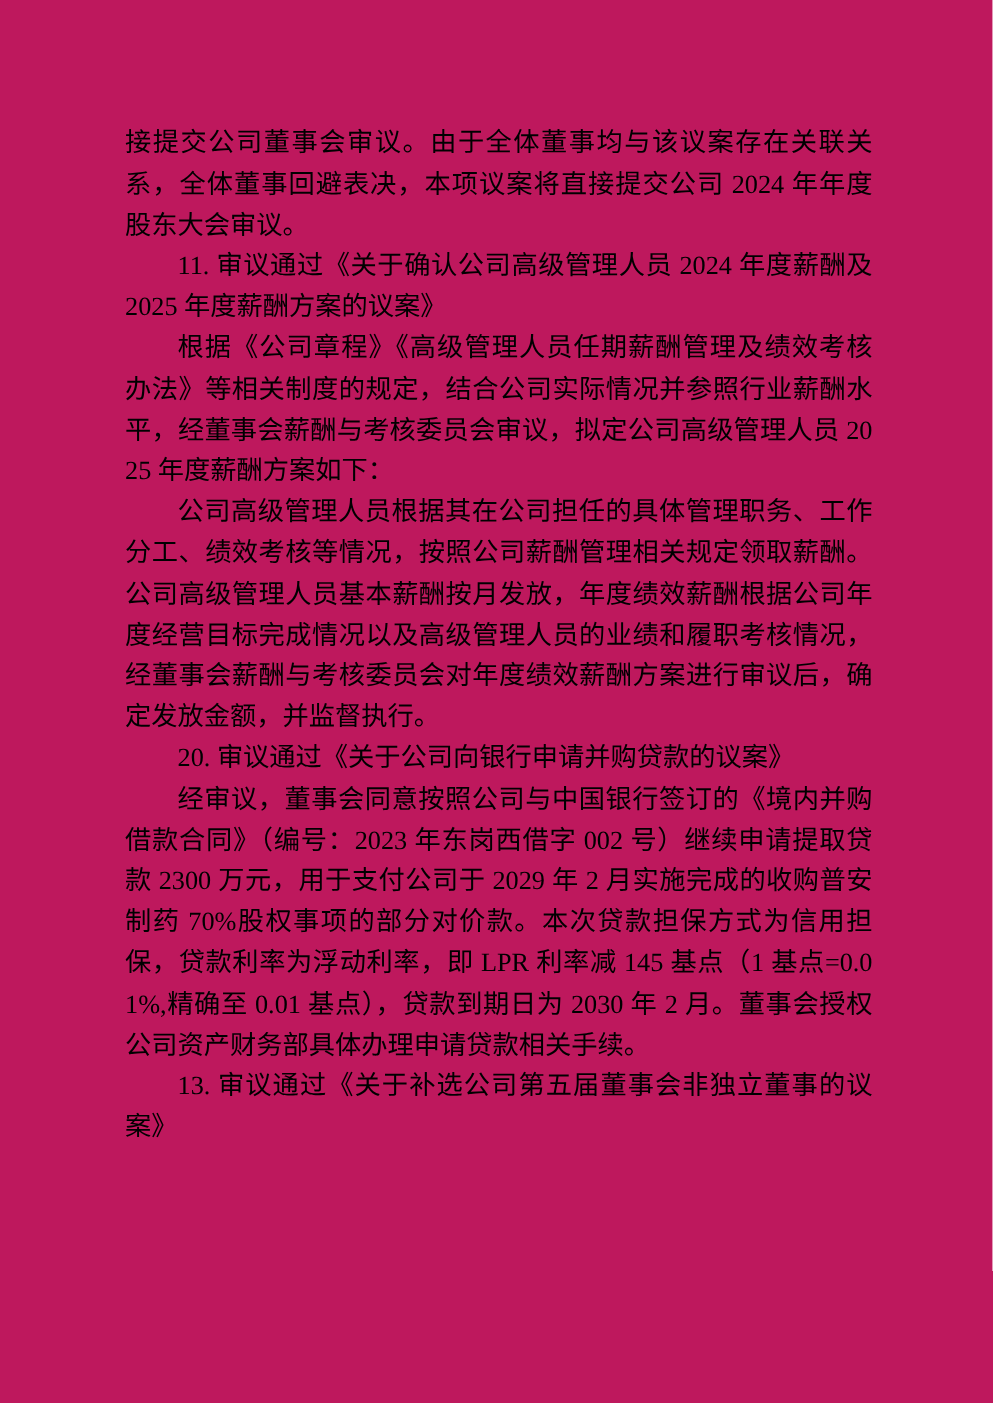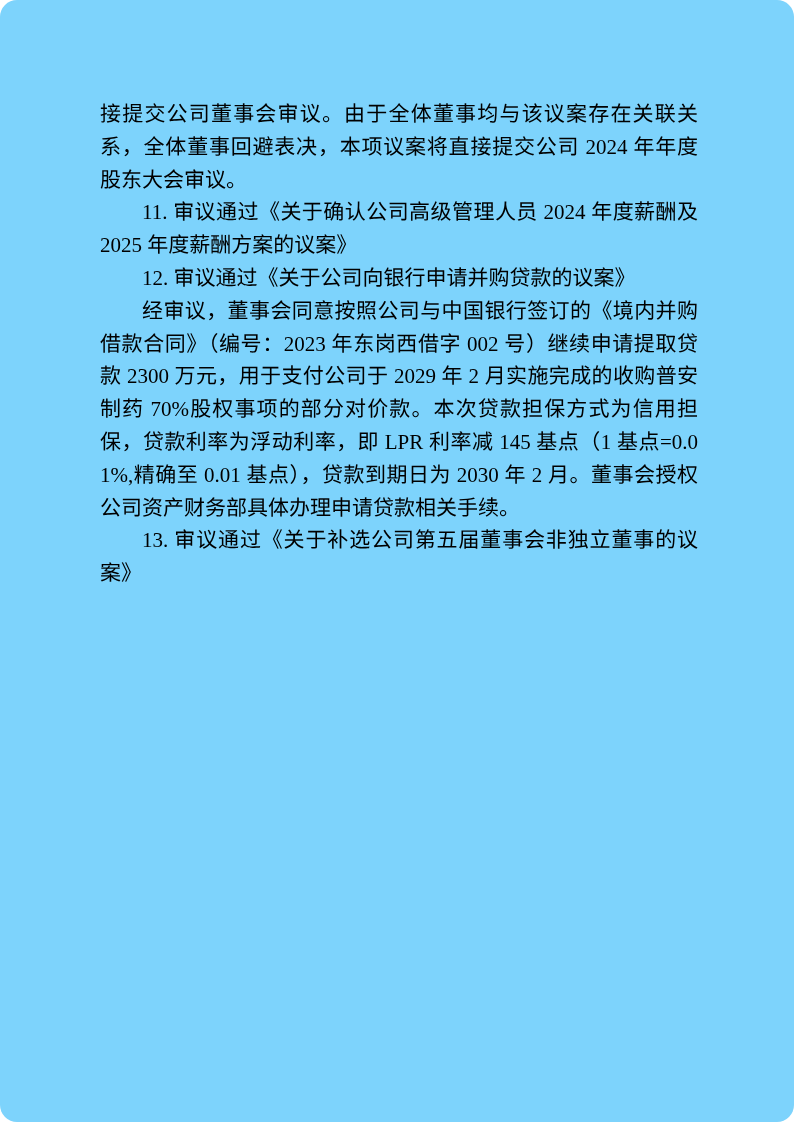--- a/index.html
+++ b/index.html
@@ -6,30 +6,29 @@
   html, body {
     margin: 0;
     padding: 0;
     background: #ffffff;
   }
   .page {
     position: relative;
     width: 794px;
     height: 1122px;
     margin: 0 auto;
-    background: #7dd3fc;
+    background: #be185d;
     overflow: hidden;
     box-sizing: border-box;
     padding: 98px 96px 0 100px;
     font-family: "Liberation Serif", "DejaVu Serif", serif;
     font-size: 21px;
     line-height: 32.8px;
     color: #000000;
     text-align: justify;
-    border-radius: 17px;
   }
   .page p {
     margin: 0;
     padding: 0;
     text-indent: 2em;
     word-break: break-all;
     overflow-wrap: anywhere;
   }
   .page p.no-indent {
     text-indent: 0;
@@ -40,24 +39,26 @@
 </style>
 </head>
 <body>
 
 <div class="page">
   <p class="body no-indent">接提交公司董事会审议。由于全体董事均与该议案存在关联关系，全体董事回避表决，本项议案将直接提交公司 2024 年年度股东大会审议。</p>
 
   <p class="heading">11. 审议通过《关于确认公司高级管理人员 2024 年度薪酬及 2025 年度薪酬方案的议案》</p>
 
 
+  <p class="body">根据《公司章程》《高级管理人员任期薪酬管理及绩效考核办法》等相关制度的规定，结合公司实际情况并参照行业薪酬水平，经董事会薪酬与考核委员会审议，拟定公司高级管理人员 2025 年度薪酬方案如下：</p>
+
+  <p class="body">公司高级管理人员根据其在公司担任的具体管理职务、工作分工、绩效考核等情况，按照公司薪酬管理相关规定领取薪酬。公司高级管理人员基本薪酬按月发放，年度绩效薪酬根据公司年度经营目标完成情况以及高级管理人员的业绩和履职考核情况，经董事会薪酬与考核委员会对年度绩效薪酬方案进行审议后，确定发放金额，并监督执行。</p>
 
 
-
-  <p class="heading">12. 审议通过《关于公司向银行申请并购贷款的议案》</p>
+  <p class="heading">20. 审议通过《关于公司向银行申请并购贷款的议案》</p>
 
   <p class="body">经审议，董事会同意按照公司与中国银行签订的《境内并购借款合同》（编号：2023 年东岗西借字 002 号）继续申请提取贷款 2300 万元，用于支付公司于 2029 年 2 月实施完成的收购普安制药 70%股权事项的部分对价款。本次贷款担保方式为信用担保，贷款利率为浮动利率，即 LPR 利率减 145 基点（1 基点=0.01%,精确至 0.01 基点），贷款到期日为 2030 年 2 月。董事会授权公司资产财务部具体办理申请贷款相关手续。</p>
 
 
 
   <p class="heading">13. 审议通过《关于补选公司第五届董事会非独立董事的议案》</p>
 
 </div>
 
 </body></html>

